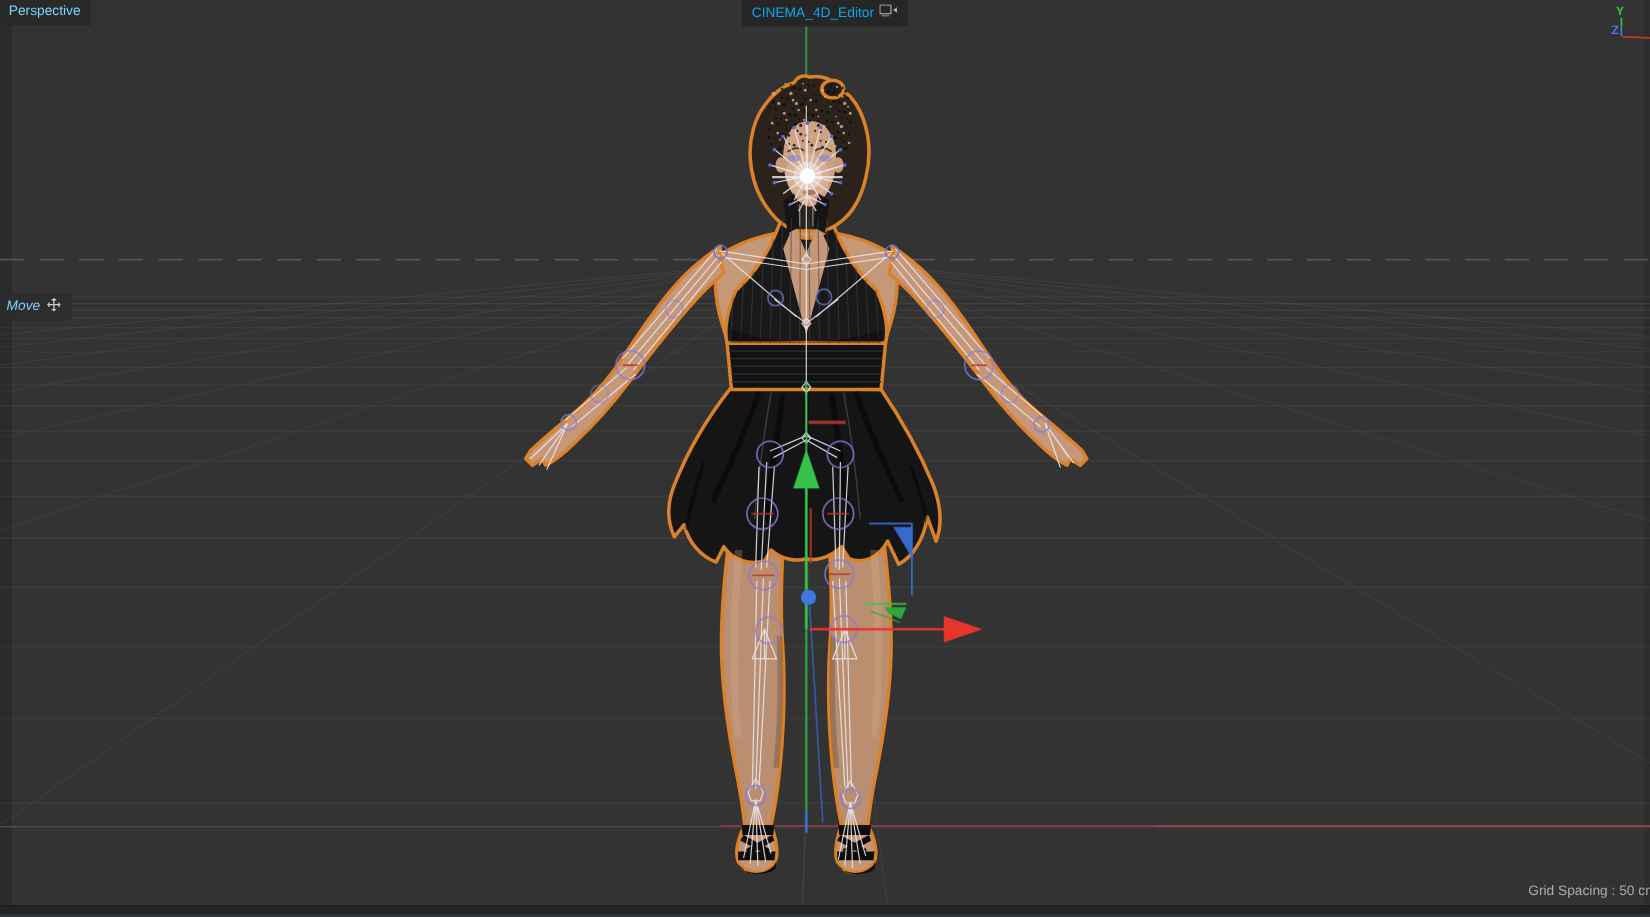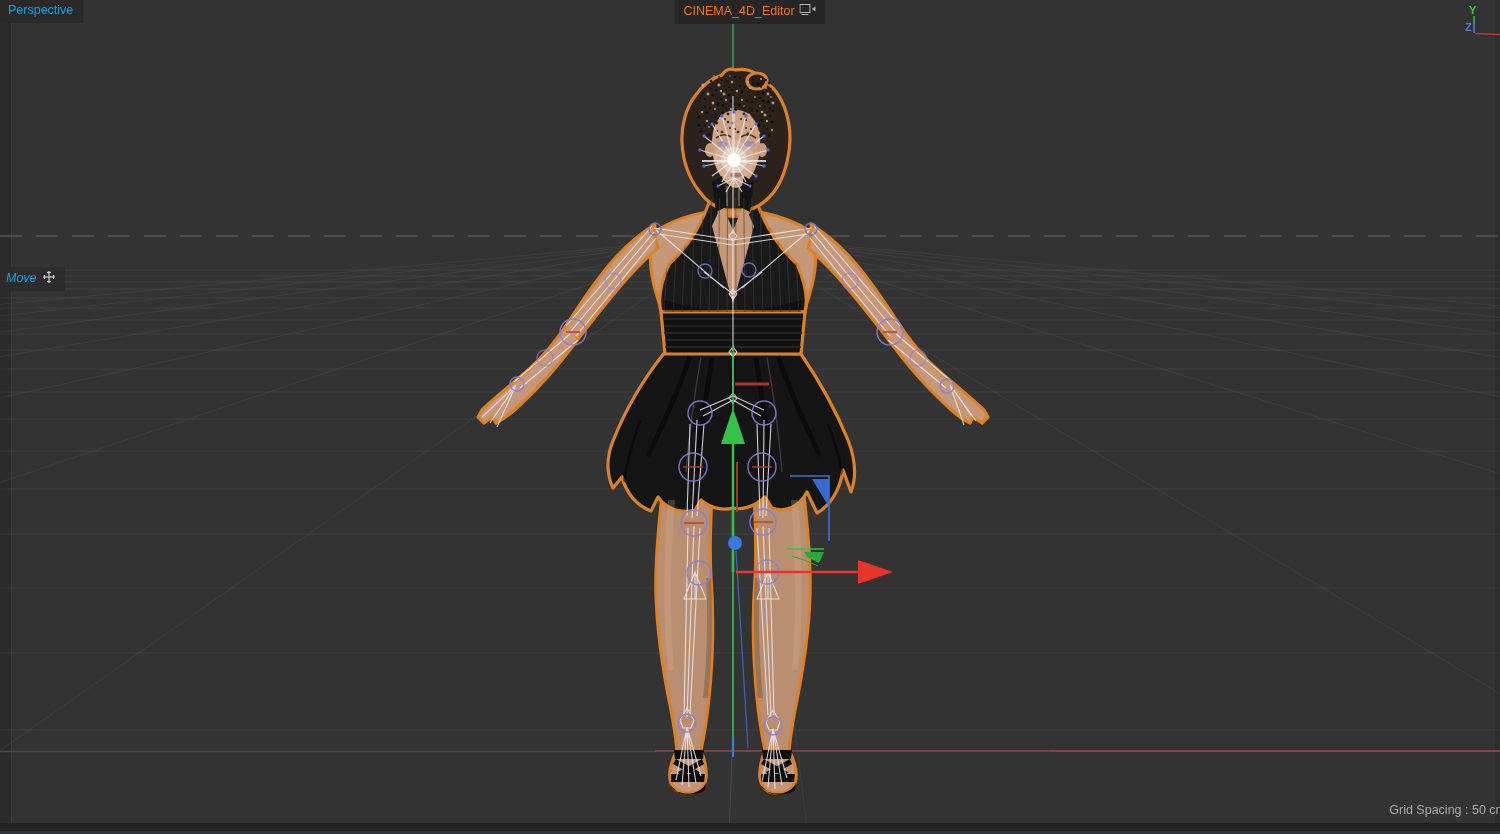--- a/index.html
+++ b/index.html
@@ -4,23 +4,23 @@
 <style>
   html,body{margin:0;padding:0;background:#1d1d1d;}
   .viewport{
     position:relative;width:1500px;height:834px;background:#333333;
     overflow:hidden;font-family:"Liberation Sans",sans-serif;
   }
   .viewport svg.scene{position:absolute;left:0;top:0;z-index:2;}
   .edge-strip-left{position:absolute;left:0;top:0;bottom:10px;width:11px;background:#2b2b2b;border-right:1px solid #3a3a3a;z-index:1;}
   .edge-strip-right{position:absolute;right:0;top:0;bottom:10px;width:5px;background:#2d2d2d;z-index:1;}
   .bottom-bar{position:absolute;left:0;right:0;bottom:0;height:7px;background:#242424;border-top:1px solid #1e1e1e;border-bottom:3px solid #31363d;z-index:4;}
-  .hud{position:absolute;z-index:5;color:#0ea5e9;font-size:12.5px;line-height:1;white-space:nowrap;}
+  .hud{position:absolute;z-index:5;color:#7dd3fc;font-size:12.5px;line-height:1;white-space:nowrap;}
   .hud-box{background:#292929;padding:4px 10px 6px 8px;}
-  .hud-center{left:50%;top:0;transform:translateX(-50%);background:#262626;padding:4px 9px 6px 9px;color:#f97316;display:flex;align-items:center;gap:5px;}
+  .hud-center{left:50%;top:0;transform:translateX(-50%);background:#262626;padding:4px 9px 6px 9px;color:#0ea5e9;display:flex;align-items:center;gap:5px;}
   .hud-move{left:0;top:267px;background:rgba(44,44,44,.85);padding:3px 9px 4px 6px;display:flex;align-items:center;gap:5px;font-style:italic;}
   .hud-grid{top:804px;right:-6px;color:#ababab;z-index:3;}
   .icon-inline{display:inline-block;vertical-align:middle;}
 </style>
 </head>
 <body>
 
 <div class="viewport">
 
   <div class="edge-strip-left"></div>

